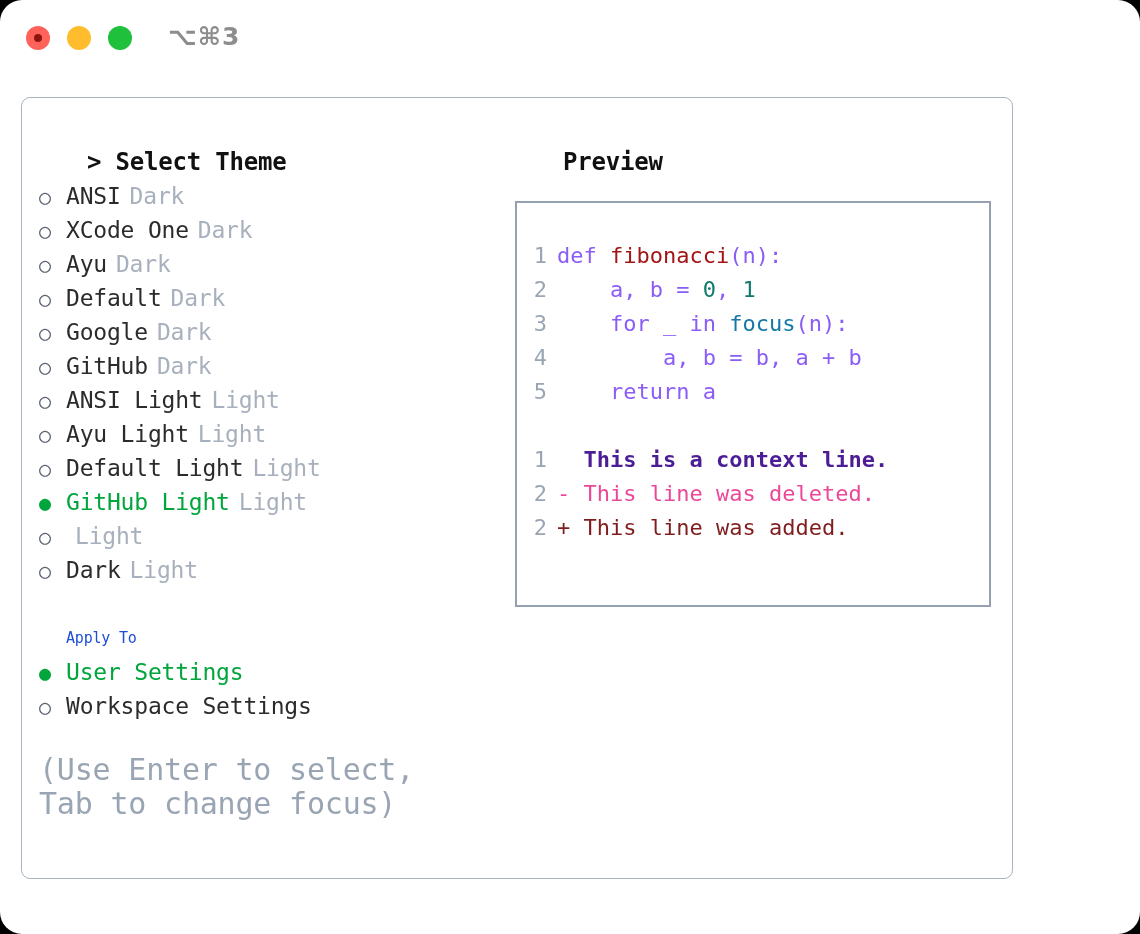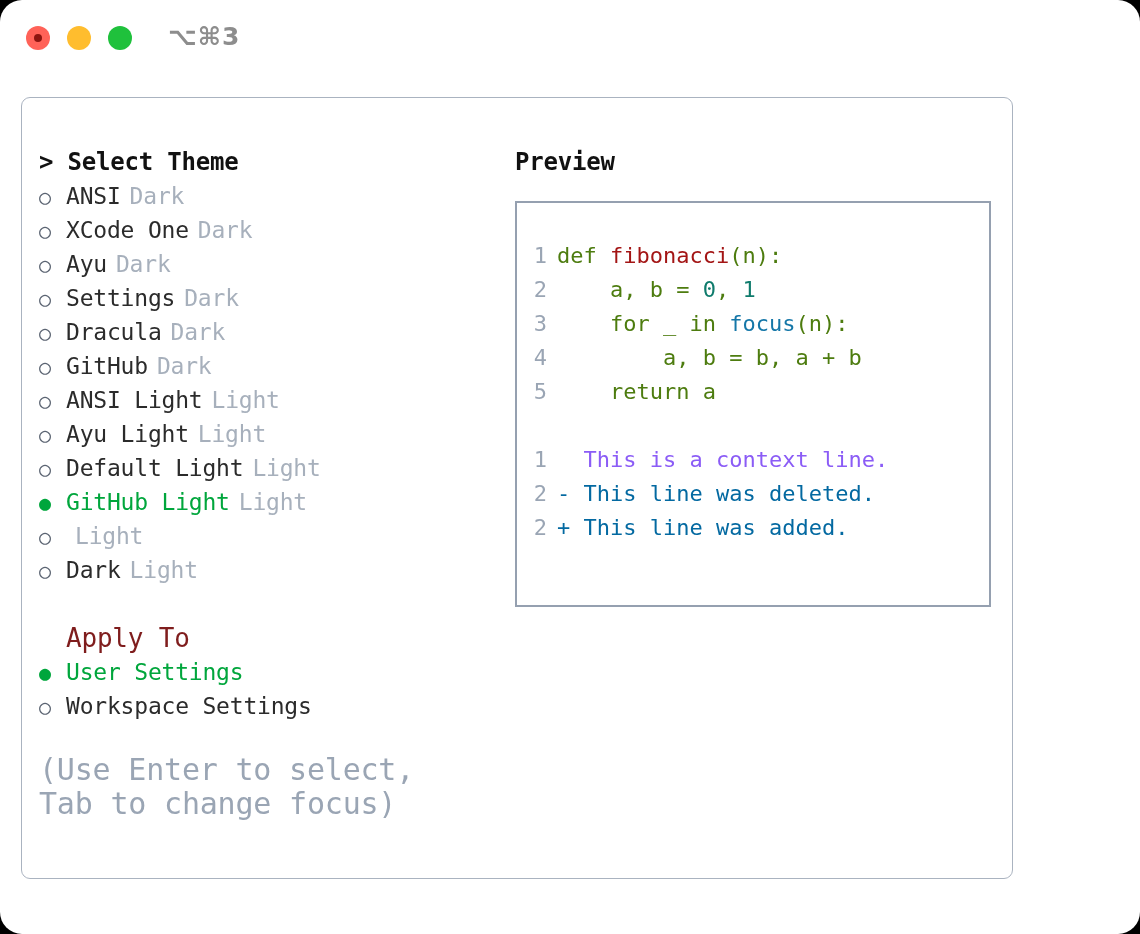--- a/index.html
+++ b/index.html
@@ -98,20 +98,21 @@
     width: 450px;
   }
 
   .pane-title {
     font-size: 24px;
     font-weight: 700;
     color: #111111;
     line-height: 34px;
     white-space: pre;
     letter-spacing: -0.2px;
+    margin-left: 48px;
   }
 
   .theme-list { margin-top: 0; }
 
   .row {
     display: flex;
     align-items: baseline;
     height: 34px;
     line-height: 34px;
     font-size: 23px;
@@ -130,22 +131,22 @@
   .label { color: #2b2b2b; }
   .label.sel { color: #00a63c; }
   .variant {
     color: #a7b0bc;
     margin-left: 9px;
   }
 
   .section-heading {
     height: 34px;
     line-height: 34px;
-    font-size: 26px;
-    color: #7f1d1d;
+    font-size: 15px;
+    color: #1d4ed8;
     padding-left: 27px;
     white-space: pre;
     letter-spacing: -0.2px;
   }
 
   .spacer-row { height: 34px; }
 
   .hint {
     margin-top: 30px;
     font-size: 30px;
@@ -186,27 +187,27 @@
     text-align: right;
     color: #9aa5b4;
     padding-right: 10px;
     box-sizing: border-box;
   }
   .code-body { color: #333333; }
 
   .tok-fn   { color: #a31515; margin-top: 30px; }
   .tok-num  { color: #0f7b6c; }
   .tok-call { color: #1577a8; }
-  .tok-plain{ color: #4d7c0f; }
+  .tok-plain{ color: #8b5cf6; }
 
   .blank-line { height: 34px; }
 
-  .diff-ctx  { color: #8b5cf6; }
-  .diff-del  { color: #0369a1; }
-  .diff-add  { color: #0369a1; }
+  .diff-ctx  { color: #4c1d95; font-weight: bold; }
+  .diff-del  { color: #ec4899; }
+  .diff-add  { color: #7f1d1d; }
 </style>
 </head>
 <body>
 
 <div class="window">
 
   <div class="titlebar">
     <div class="lights">
       <span class="dot dot-red"></span>
       <span class="dot dot-yellow"></span>
@@ -218,22 +219,22 @@
   <div class="card">
     <div class="columns">
 
       <div class="left-pane">
         <div class="pane-title">&gt; Select Theme</div>
 
         <div class="theme-list" id="theme-list">
             <div class="row"><span class="marker">○</span><span class="label">ANSI</span><span class="variant">Dark</span></div>
             <div class="row"><span class="marker">○</span><span class="label">XCode One</span><span class="variant">Dark</span></div>
             <div class="row"><span class="marker">○</span><span class="label">Ayu</span><span class="variant">Dark</span></div>
-            <div class="row"><span class="marker">○</span><span class="label">Settings</span><span class="variant">Dark</span></div>
-            <div class="row"><span class="marker">○</span><span class="label">Dracula</span><span class="variant">Dark</span></div>
+            <div class="row"><span class="marker">○</span><span class="label">Default</span><span class="variant">Dark</span></div>
+            <div class="row"><span class="marker">○</span><span class="label">Google</span><span class="variant">Dark</span></div>
             <div class="row"><span class="marker">○</span><span class="label">GitHub</span><span class="variant">Dark</span></div>
             <div class="row"><span class="marker">○</span><span class="label">ANSI Light</span><span class="variant">Light</span></div>
             <div class="row"><span class="marker">○</span><span class="label">Ayu Light</span><span class="variant">Light</span></div>
             <div class="row"><span class="marker">○</span><span class="label">Default Light</span><span class="variant">Light</span></div>
             <div class="row"><span class="marker sel">●</span><span class="label sel">GitHub Light</span><span class="variant">Light</span></div>
             <div class="row"><span class="marker">○</span><span class="variant">Light</span></div>
             <div class="row"><span class="marker">○</span><span class="label">Dark</span><span class="variant">Light</span></div>
           </div>
 
         <div class="spacer-row"></div>

